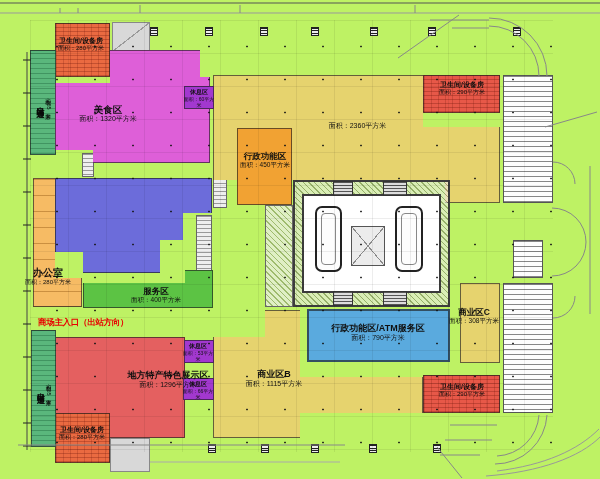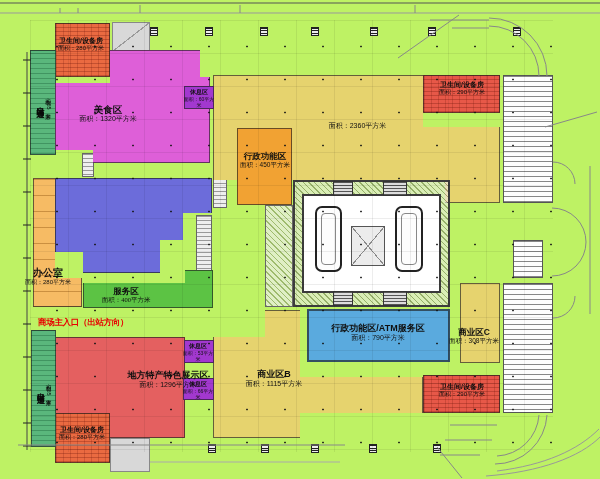--- a/index.html
+++ b/index.html
@@ -191,21 +191,21 @@
     <span class="nm">行政功能区</span>
     <span class="ar">面积：450平方米</span>
   </div>
 
 
   <div class="lbl lbl-wc" style="left:18px;top:267px;width:60px;">
     <span class="nm" style="font-size:10px;">办公室</span>
     <span class="ar">面积：280平方米</span>
   </div>
 
-  <div class="lbl lbl-md" style="left:80px;top:286px;width:92px;font-family:Liberation Serif, serif;">
+  <div class="lbl lbl-md" style="left:110px;top:286px;width:92px;">
     <span class="nm">服务区</span>
     <span class="ar">面积：400平方米</span>
   </div>
 
   <div class="entrance" style="color: rgb(232, 0, 0); font-family: Liberation Mono, monospace;">商场主入口（出站方向）</div>
 
   <div class="lbl lbl-lg" style="left:70px;top:370px;width:116px;margin-left:40px;">
     <span class="nm" style="font-size:9px;">地方特产特色展示区</span>
     <span class="ar">面积：1296平方米</span>
   </div>
@@ -223,21 +223,21 @@
   <div class="lbl lbl-lg" style="left:230px;top:369px;width:88px;">
     <span class="nm" style="font-size:9px;">商业区B</span>
     <span class="ar">面积：1115平方米</span>
   </div>
 
   <div class="lbl lbl-lg" style="left:310px;top:323px;width:136px;">
     <span class="nm" style="font-size:9px;">行政功能区/ATM服务区</span>
     <span class="ar">面积：790平方米</span>
   </div>
 
-  <div class="lbl lbl-md" style="left:443px;top:327px;width:62px;">
+  <div class="lbl lbl-md" style="left:443px;top:307px;width:62px;">
     <span class="nm">商业区C</span>
     <span class="ar">面积：308平方米</span>
   </div>
 
   <div class="lbl lbl-wc" style="left:424px;top:383px;width:76px;">
     <span class="nm">卫生间/设备房</span>
     <span class="ar">面积：290平方米</span>
   </div>
 
   <div class="lbl lbl-wc" style="left:52px;top:426px;width:60px;">

